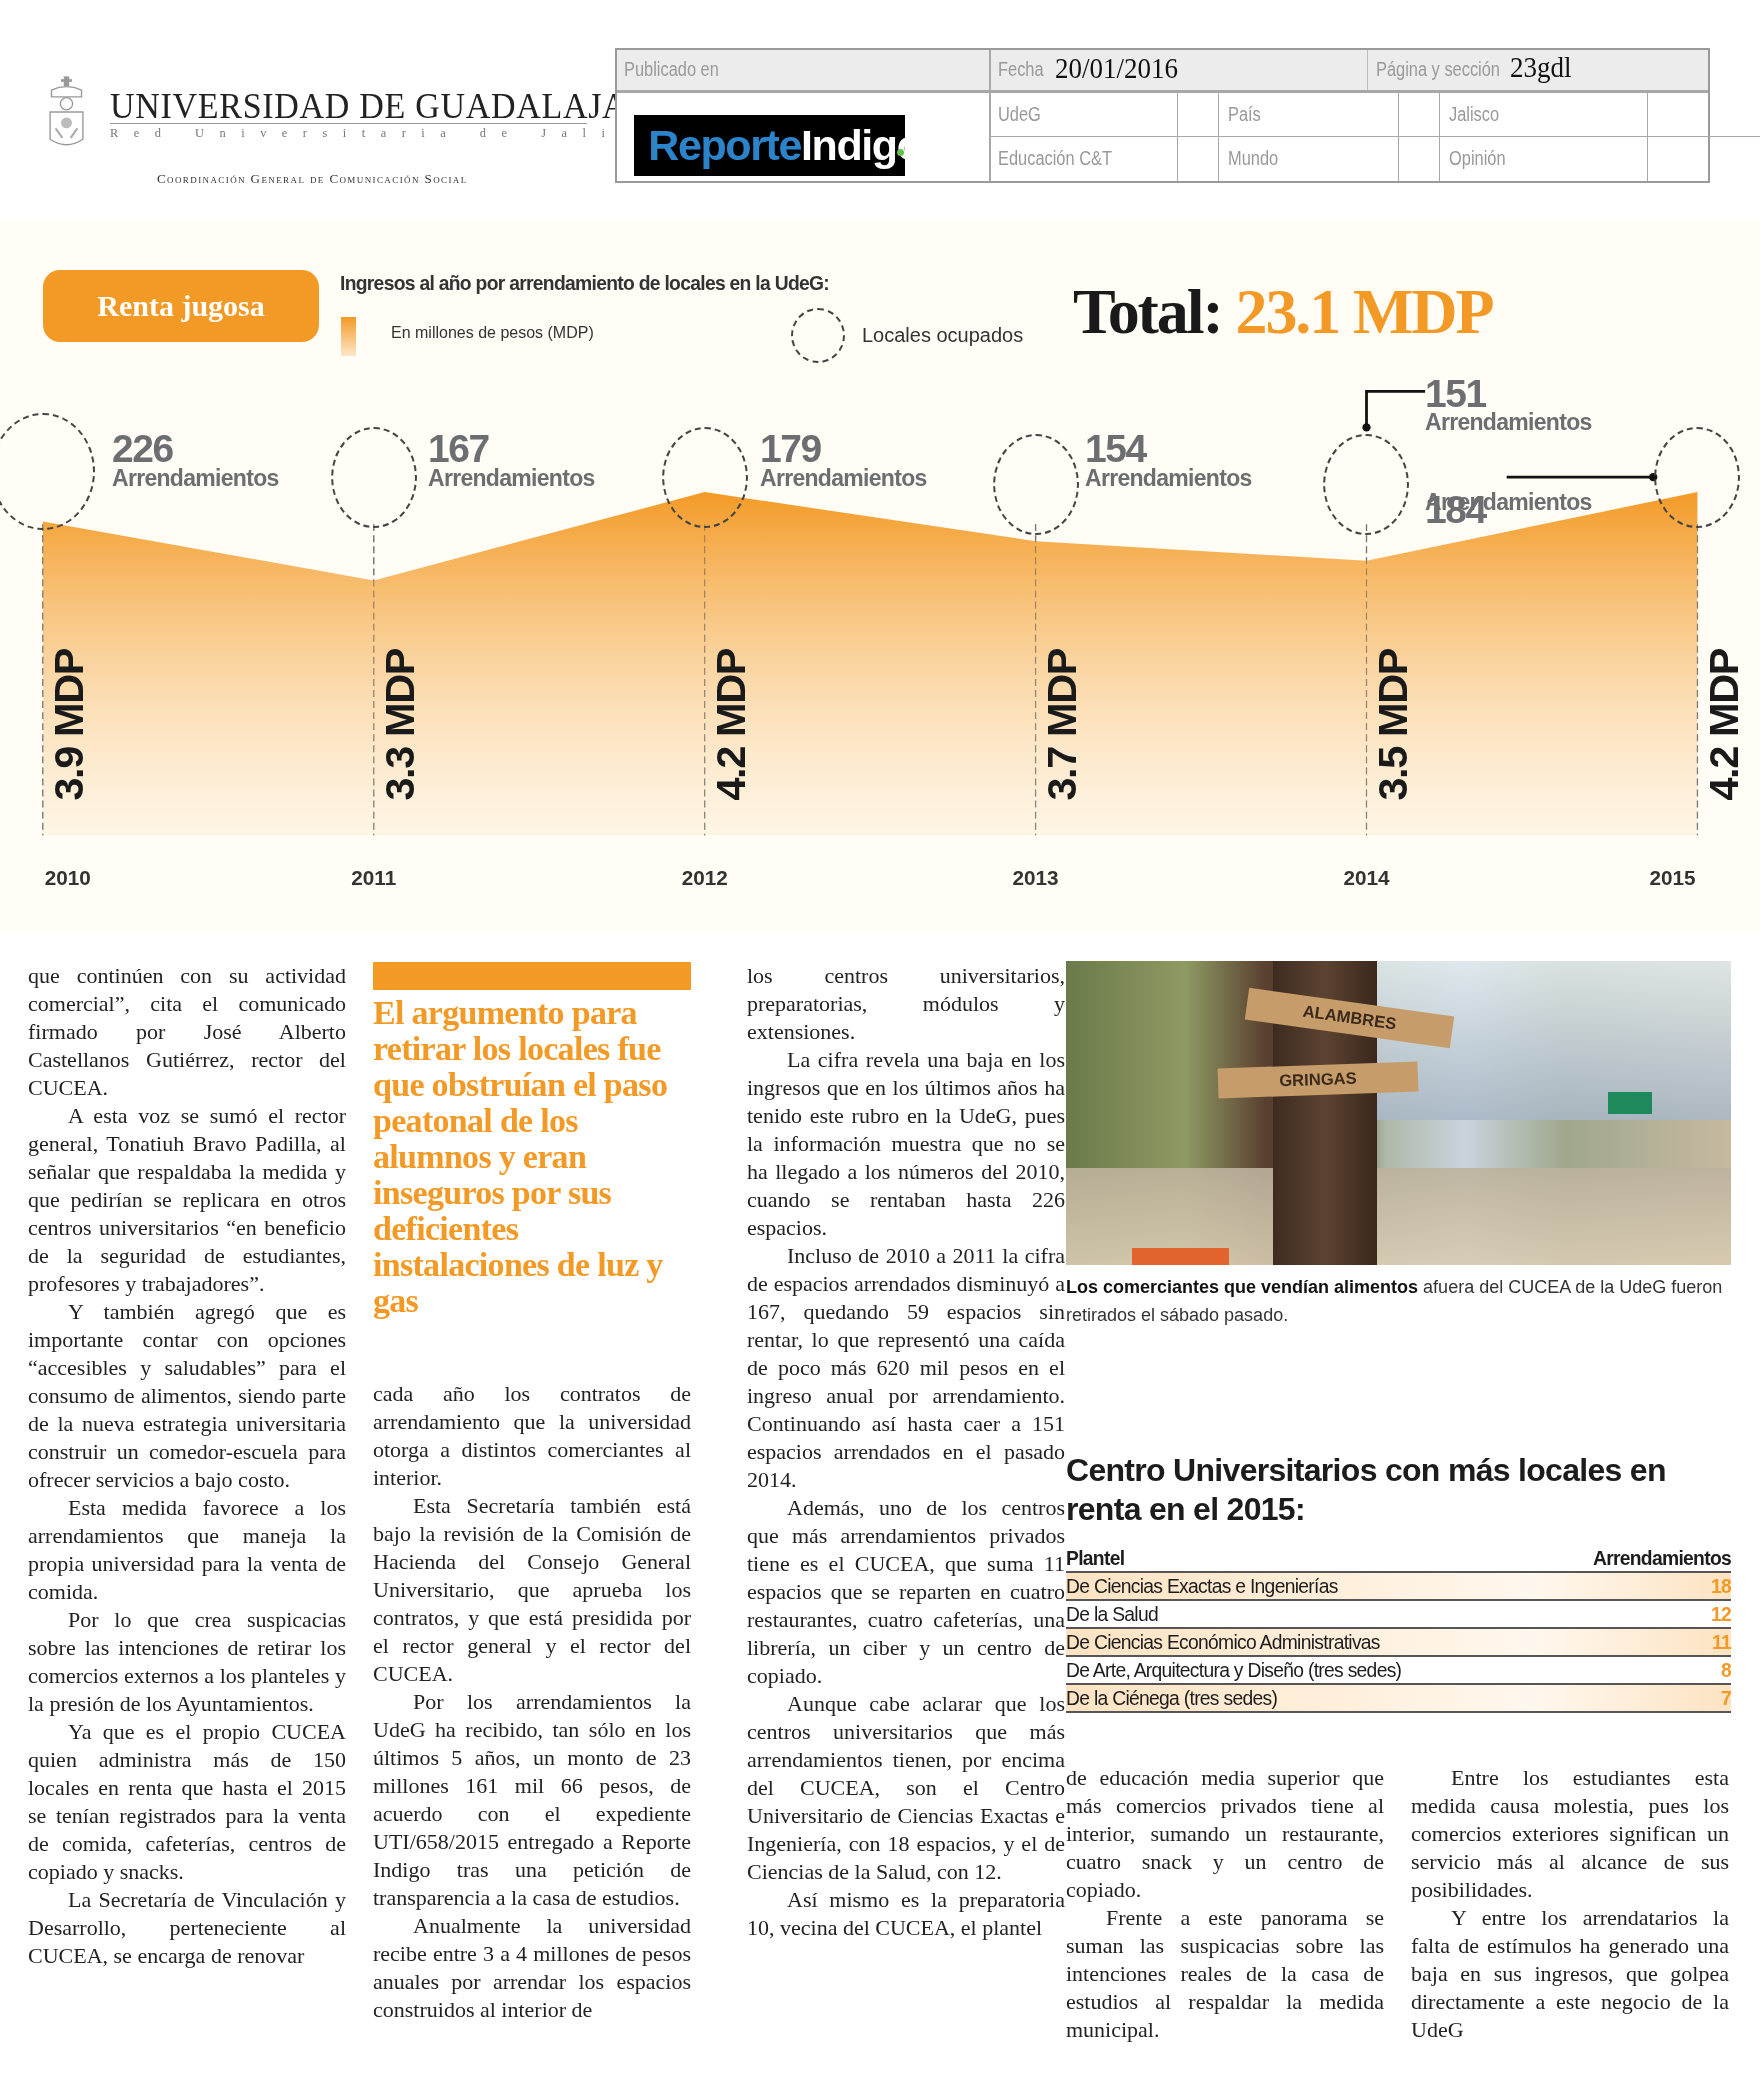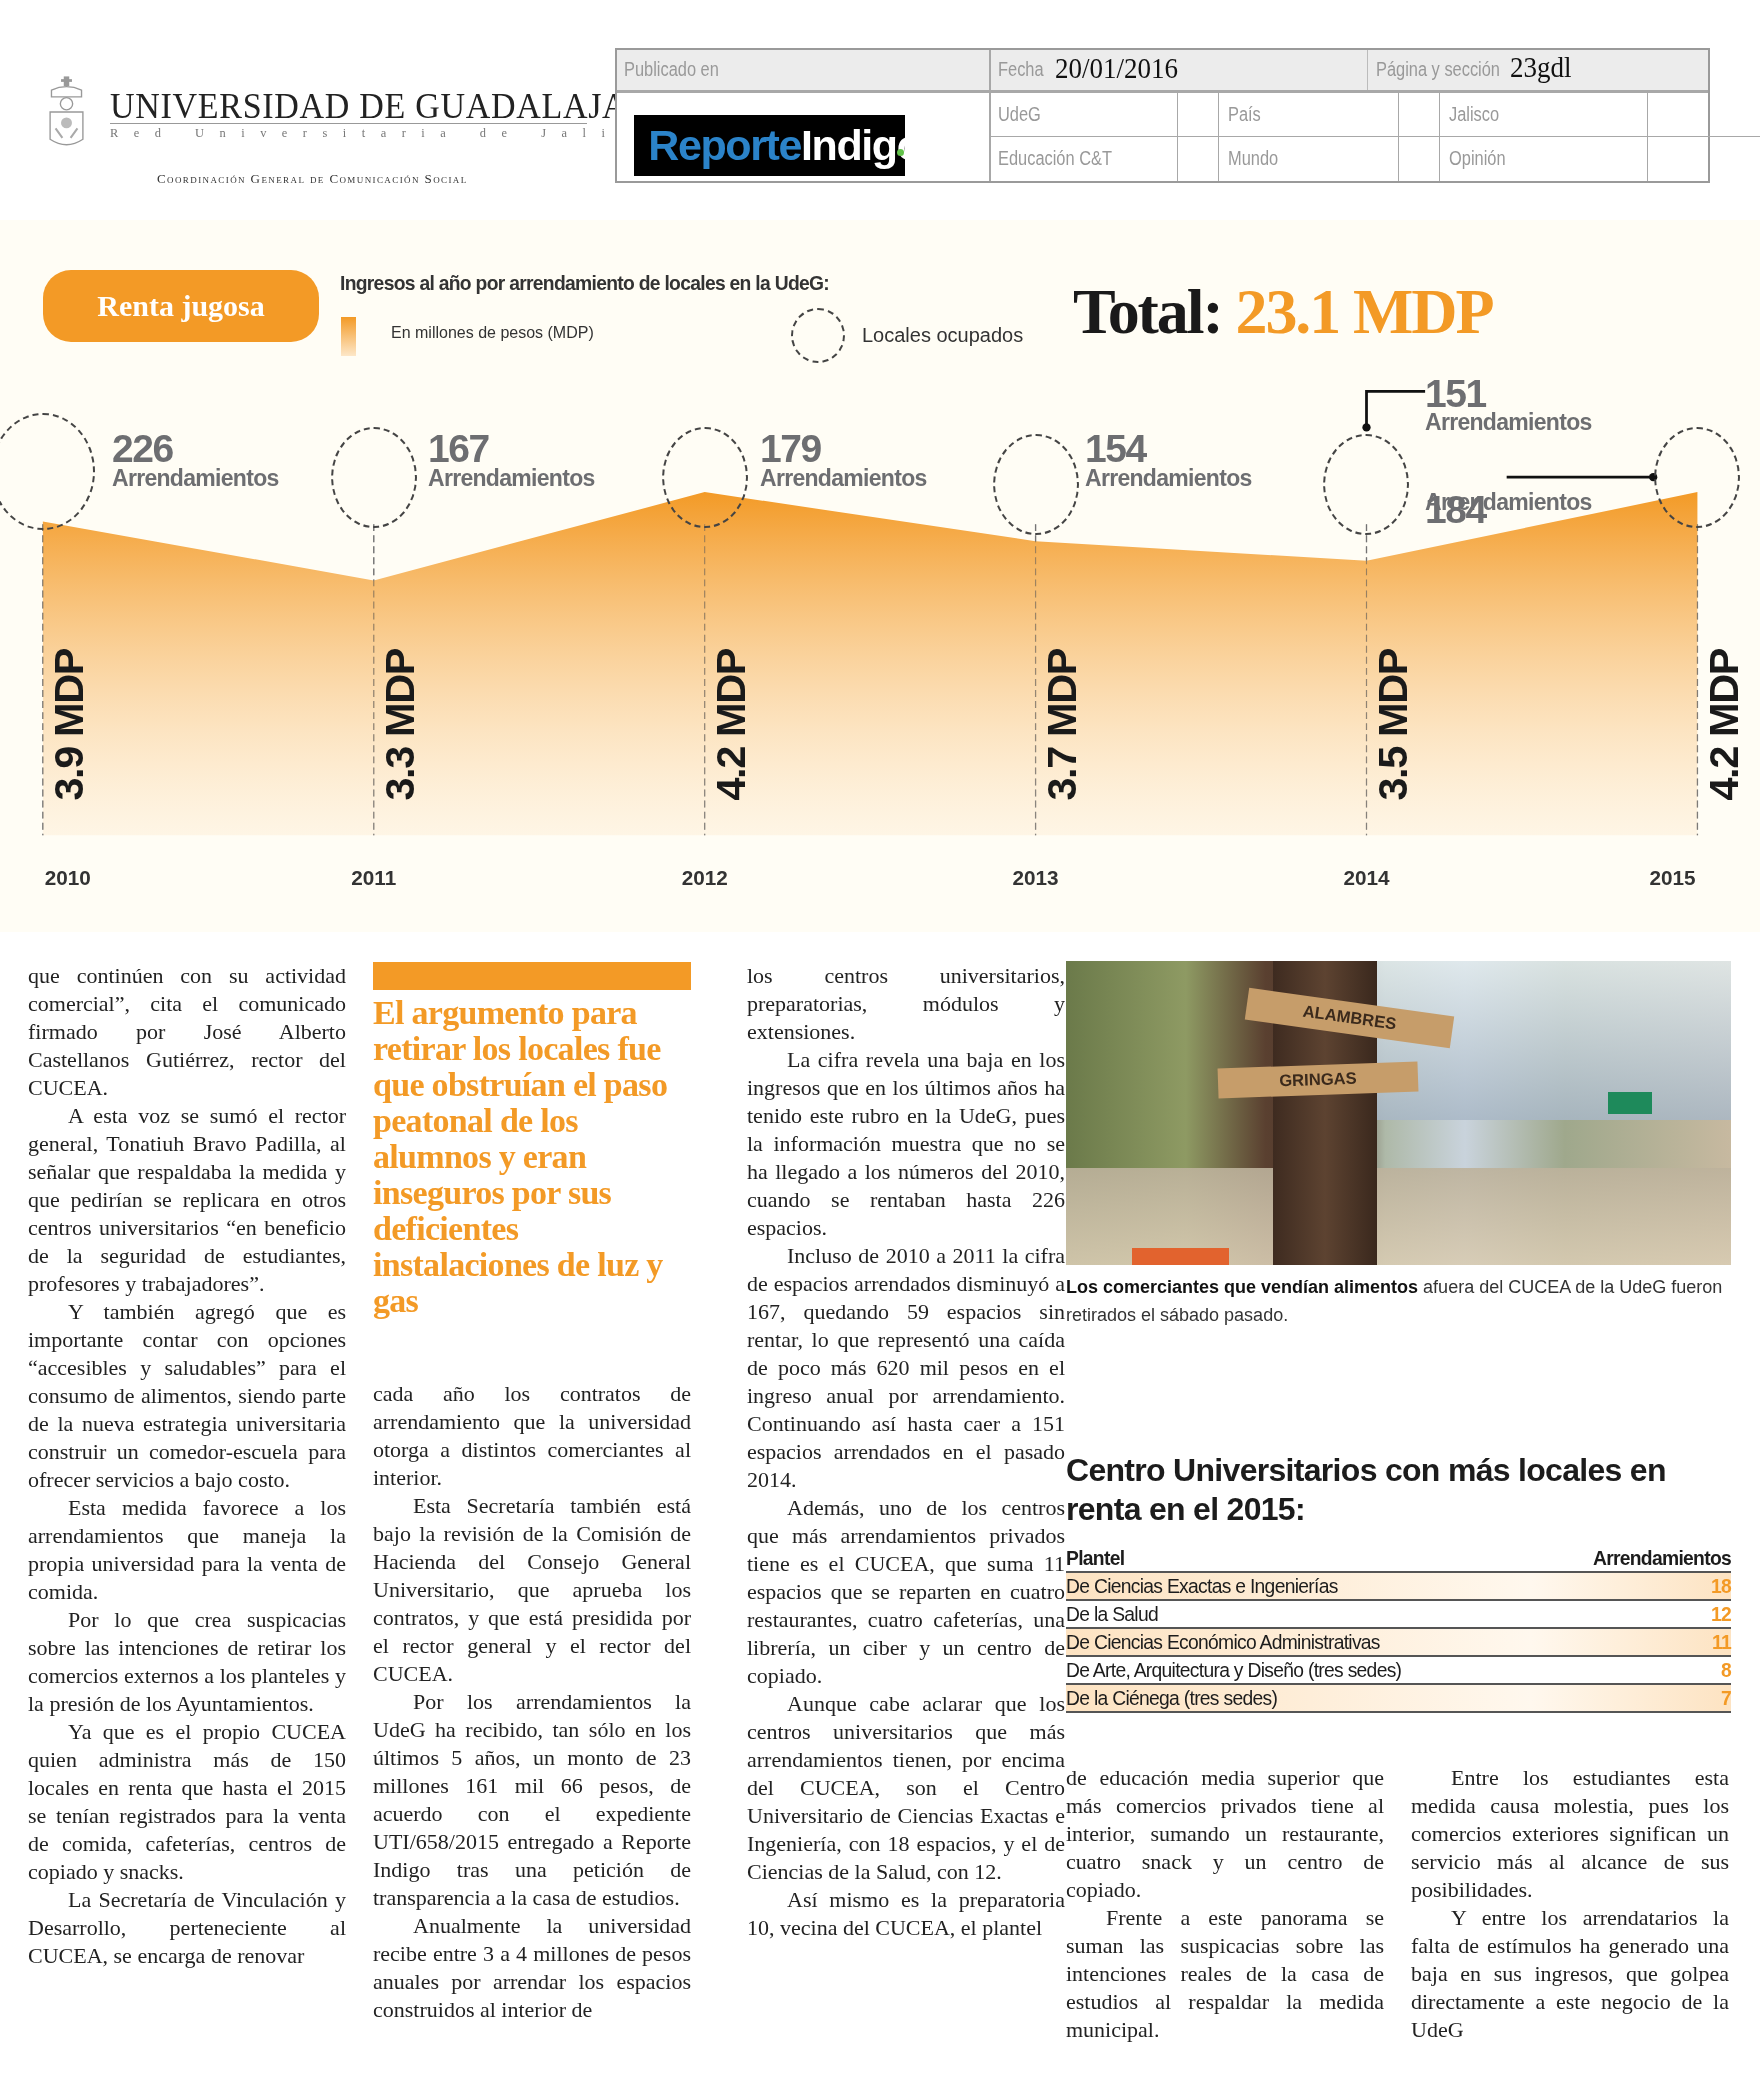--- a/index.html
+++ b/index.html
@@ -20,21 +20,21 @@
   #pt-head-bg { left:0; top:0; width:100%; height:41px; background:#ececec; }
   #brand-box { left:17.3px; top:65px; width:271px; height:61px; background:#000; }
   #brand-text { left:14px; top:5.5px; font-size:43px; font-weight:bold; letter-spacing:-1.4px; white-space:nowrap; font-family:"Liberation Sans", sans-serif; }
   #brand-a { color:#2b83c9; }
   #brand-b { color:#ffffff; }
   #brand-dot { display:inline-block; width:7px; height:7px; border-radius:50%; background:#62c14a; vertical-align:middle; margin-left:-25px; position:relative; top:4.1px; }
   .pt-value { color:#111; font-family:"Liberation Serif", serif; font-size:30px; transform:scaleX(0.9); }
 
   
   #info { left:0; top:220px; width:1761px; height:712px; background:#fffdf5; }
-  #badge { left:43px; top:50px; width:276px; height:72px; border-radius:28px; background:#f39a26; color:#fff; font-family:"Liberation Serif", serif; font-weight:bold; font-size:30px; text-align:center; line-height:72px; }
+  #badge { left:43px; top:50px; width:276px; height:72px; border-radius:17px; background:#f39a26; color:#fff; font-family:"Liberation Serif", serif; font-weight:bold; font-size:30px; text-align:center; line-height:72px; }
   #info-title { left:340px; top:53px; font-size:19.3px; font-weight:bold; color:#333; letter-spacing:-0.7px; white-space:nowrap; }
   #legend-swatch { left:341px; top:97px; width:15px; height:39px; background:linear-gradient(#f39a26,#fde7c8); }
   #legend-area-label { left:391px; top:104px; font-size:16px; color:#333; white-space:nowrap; }
   #legend-circle { left:791px; top:88px; width:54px; height:55px; border:2.1px dashed #444; border-radius:50%; box-sizing:border-box; }
   #legend-circle-label { left:862px; top:104px; font-size:20px; color:#333; white-space:nowrap; }
   #total-label { left:1073px; top:55px; font-family:"Liberation Serif", serif; font-weight:bold; font-size:64px; color:#1a1a1a; letter-spacing:-2.1px; white-space:nowrap; }
   #total-value { color:#f39a26; }
 
   .count-num { position:absolute; font-size:39px; font-weight:bold; color:#6d6e71; letter-spacing:-1.4px; white-space:nowrap; }
   .count-lbl { position:absolute; font-size:23px; font-weight:bold; color:#6d6e71; letter-spacing:-0.7px; white-space:nowrap; }

